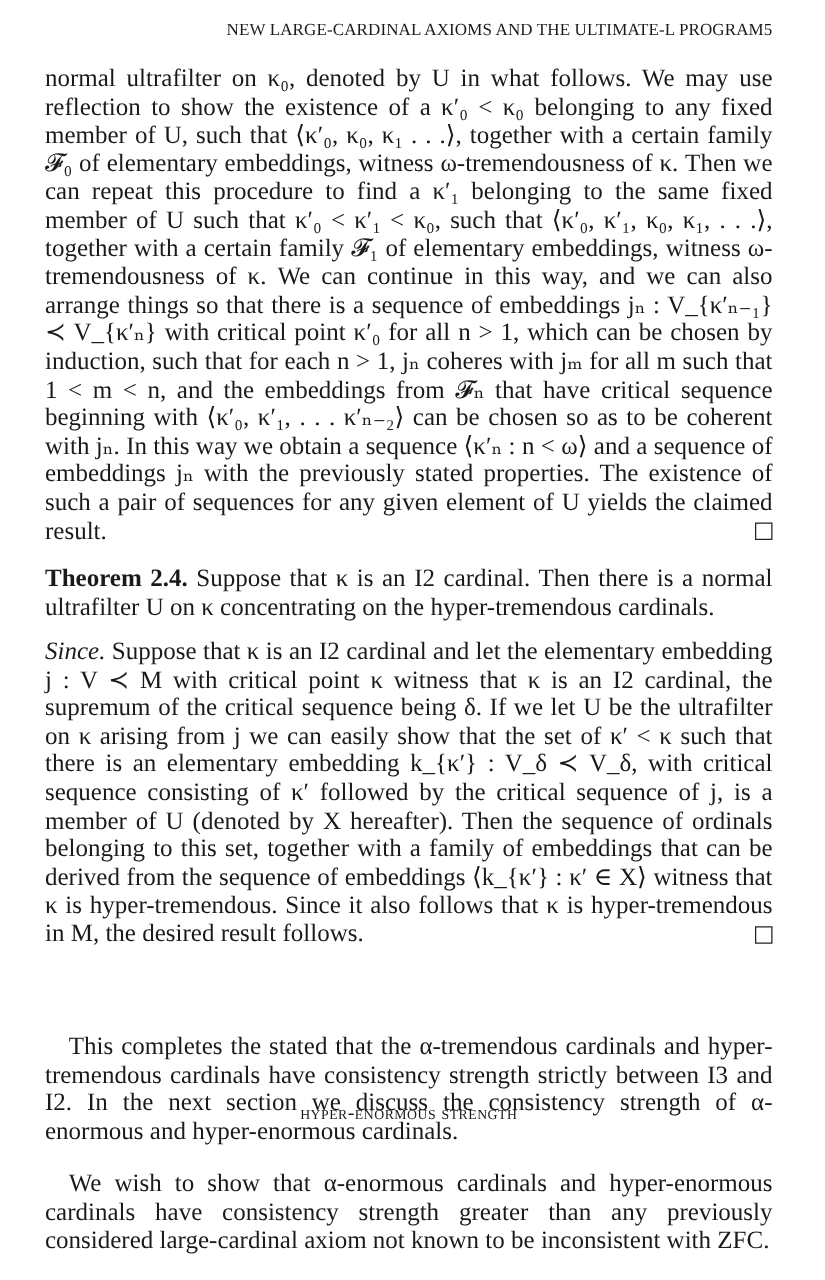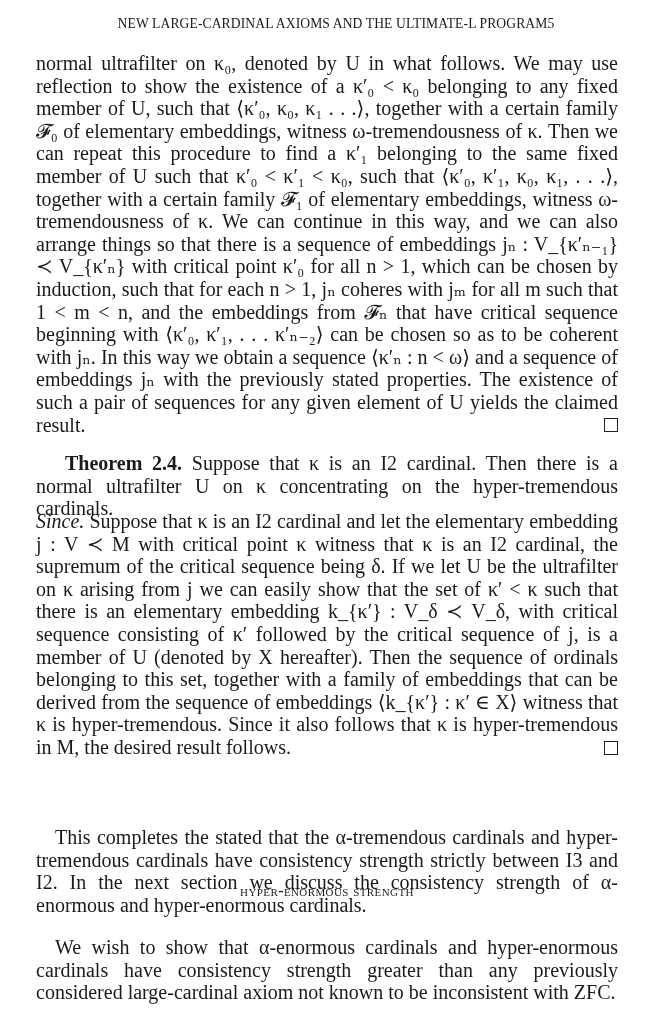--- a/index.html
+++ b/index.html
@@ -5,34 +5,34 @@
   html, body { margin: 0; padding: 0; background: #ffffff; }
   body {
     width: 660px; height: 1024px; overflow: hidden; position: relative;
     font-family: "Liberation Serif", "DejaVu Serif", serif;
     color: #1a1a1a;
   }
   .page { position: absolute; left: 36px; top: 0; width: 582px; }
   .running-head {
     position: absolute; top: 16px; left: 18px; width: 564px;
     font-size: 13.6px; letter-spacing: 0.1px; text-transform: uppercase;
-    display: flex; justify-content: center;
+    display: flex; justify-content: flex-end;
   }
   .para {
     font-size: 20px; line-height: 22.6px; text-align: justify;
     margin: 0; hyphens: manual;
   }
   .para-1 { position: absolute; top: 52px; left: 0; width: 582px; }
   .qed-line { position: relative; }
   .qed {
     display: inline-block; width: 12px; height: 12px;
     border: 1px solid #222; position: absolute; right: 0; bottom: 4px;
   }
   .theorem { position: absolute; top: 452px; left: 0; width: 582px; }
-  .theorem .label { font-weight: bold; font-style: normal; margin-left: 29px; }
+  .theorem .label { font-weight: bold; font-style: normal; }
   .theorem .body { }
   .proof { position: absolute; top: 510px; left: 0; width: 582px; }
   .proof .label { font-style: italic; }
   .para-close { position: absolute; top: 826px; left: 0; width: 582px; text-indent: 19px; }
   .section-title {
     position: absolute; top: 880px; left: 0; width: 582px; text-align: center;
     font-size: 16px; line-height: 22px; font-variant: small-caps; letter-spacing: 0.4px;
   }
   .para-final { position: absolute; top: 936px; left: 0; width: 582px; text-indent: 19px; }
 </style>

